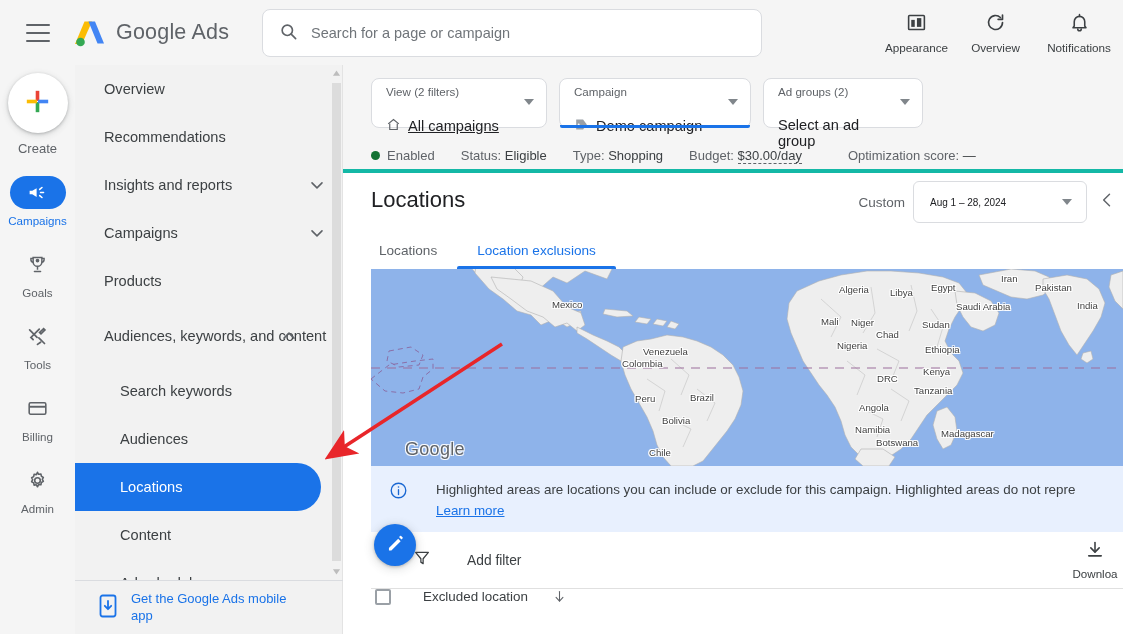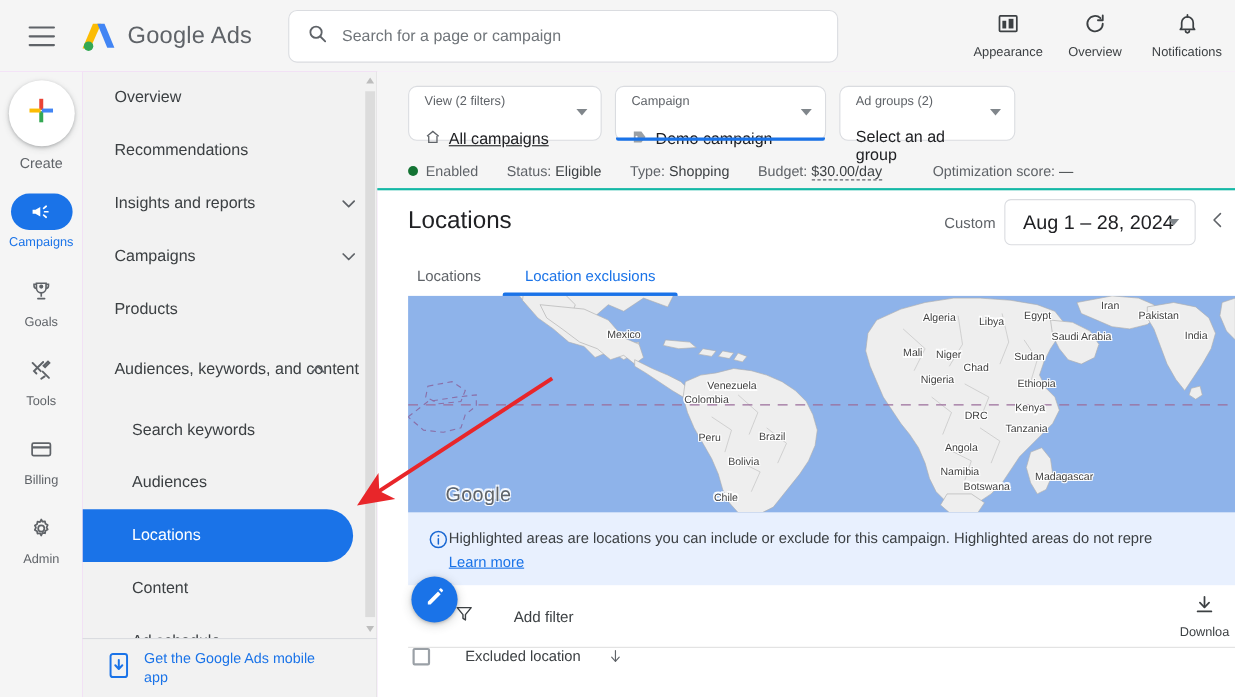--- a/index.html
+++ b/index.html
@@ -109,21 +109,21 @@
   .nav-footer .txt { font-size: 13px; color: #1a73e8; line-height: 1.28; font-weight: 500; max-width: 170px; }
 
   
   .content {
     position: absolute; left: 343px; top: 65px; width: 780px; height: 569px;
     background: #fff;
   }
 
   .filterbar {
     position: relative; height: 108px; background: #f5f5f5;
-    border-bottom: 2px solid #14b8a6;
+    border-bottom: 4px solid #14b8a6;
   }
   .selector {
     position: absolute; top: 13px; height: 50px; background: #fff;
     border: 1px solid #dadce0; border-radius: 8px;
     padding: 6px 38px 0 14px; cursor: pointer;
   }
   .selector .cap { font-size: 11.6px; color: #5f6368; line-height: 14px; }
   .selector .val { font-size: 14.6px; color: #202124; display: flex; align-items: center; gap: 7px; margin-top: 18px; }
   .selector .val .u { text-decoration: underline; }
   .caret {
@@ -145,21 +145,21 @@
   .dotted { border-bottom: 1px dashed #5f6368; }
 
   .pagehead { position: relative; height: 58px; }
   .page-title { position: absolute; left: 28px; top: 14px; font-size: 22px; color: #202124; font-weight: 400; }
   .custom-lbl { position: absolute; right: 218px; top: 22px; font-size: 13.5px; color: #5f6368; }
   .daterange {
     position: absolute; right: 36px; top: 8px; width: 174px; height: 42px;
     border: 1px solid #dadce0; border-radius: 6px; background: #fff;
     display: flex; align-items: center; padding-left: 16px; cursor: pointer;
   }
-  .daterange .t { font-size: 18px; color: #202124; }
+  .daterange .t { font-size: 10px; color: #202124; }
   .collapse-chev { position: absolute; right: 6px; top: 16px; cursor: pointer; }
 
   .tabs { position: relative; height: 38px; padding-left: 16px; display: flex; align-items: flex-start; }
   .tab {
     height: 38px; padding: 0 20px; font-size: 13.6px; color: #5f6368;
     display: flex; align-items: center; cursor: pointer; position: relative;
   }
   .tab.active { color: #1a73e8; font-weight: 500; }
   .tab.active::after {
     content: ''; position: absolute; left: 0; bottom: 0; width: 100%; height: 3px;
@@ -183,21 +183,21 @@
     position: absolute; left: 10px; bottom: 6px; font-size: 18px;
     font-family: "Liberation Sans", sans-serif; letter-spacing: .3px;
     text-shadow: -1px -1px 0 rgba(255,255,255,.85), 1px -1px 0 rgba(255,255,255,.85),
                  -1px 1px 0 rgba(255,255,255,.85), 1px 1px 0 rgba(255,255,255,.85);
   }
   .google-wm span { color: #5f6368; padding-left: 24px; }
 
   
   .banner {
     position: relative; left: 28px; width: 752px; height: 66px;
-    background: #e8f0fe; display: flex; padding: 14px 0 0 18px; gap: 0;
+    background: #e8f0fe; display: flex; padding: 14px 0 0 18px; gap: 28px;
     overflow: hidden;
   }
   .banner .txt { font-size: 13.4px; color: #3c4043; line-height: 1.45; white-space: nowrap; }
   .banner .lnk { color: #1a73e8; text-decoration: underline; display: inline-block; margin-top: 2px; cursor: pointer; }
 
   .fab {
     position: absolute; left: 374px; top: 524px; width: 42px; height: 42px;
     border-radius: 50%; background: #1a73e8; display: flex; align-items: center;
     justify-content: center; z-index: 30; cursor: pointer;
     box-shadow: 0 1px 3px rgba(60,64,67,.3), 0 2px 8px 2px rgba(60,64,67,.15);

